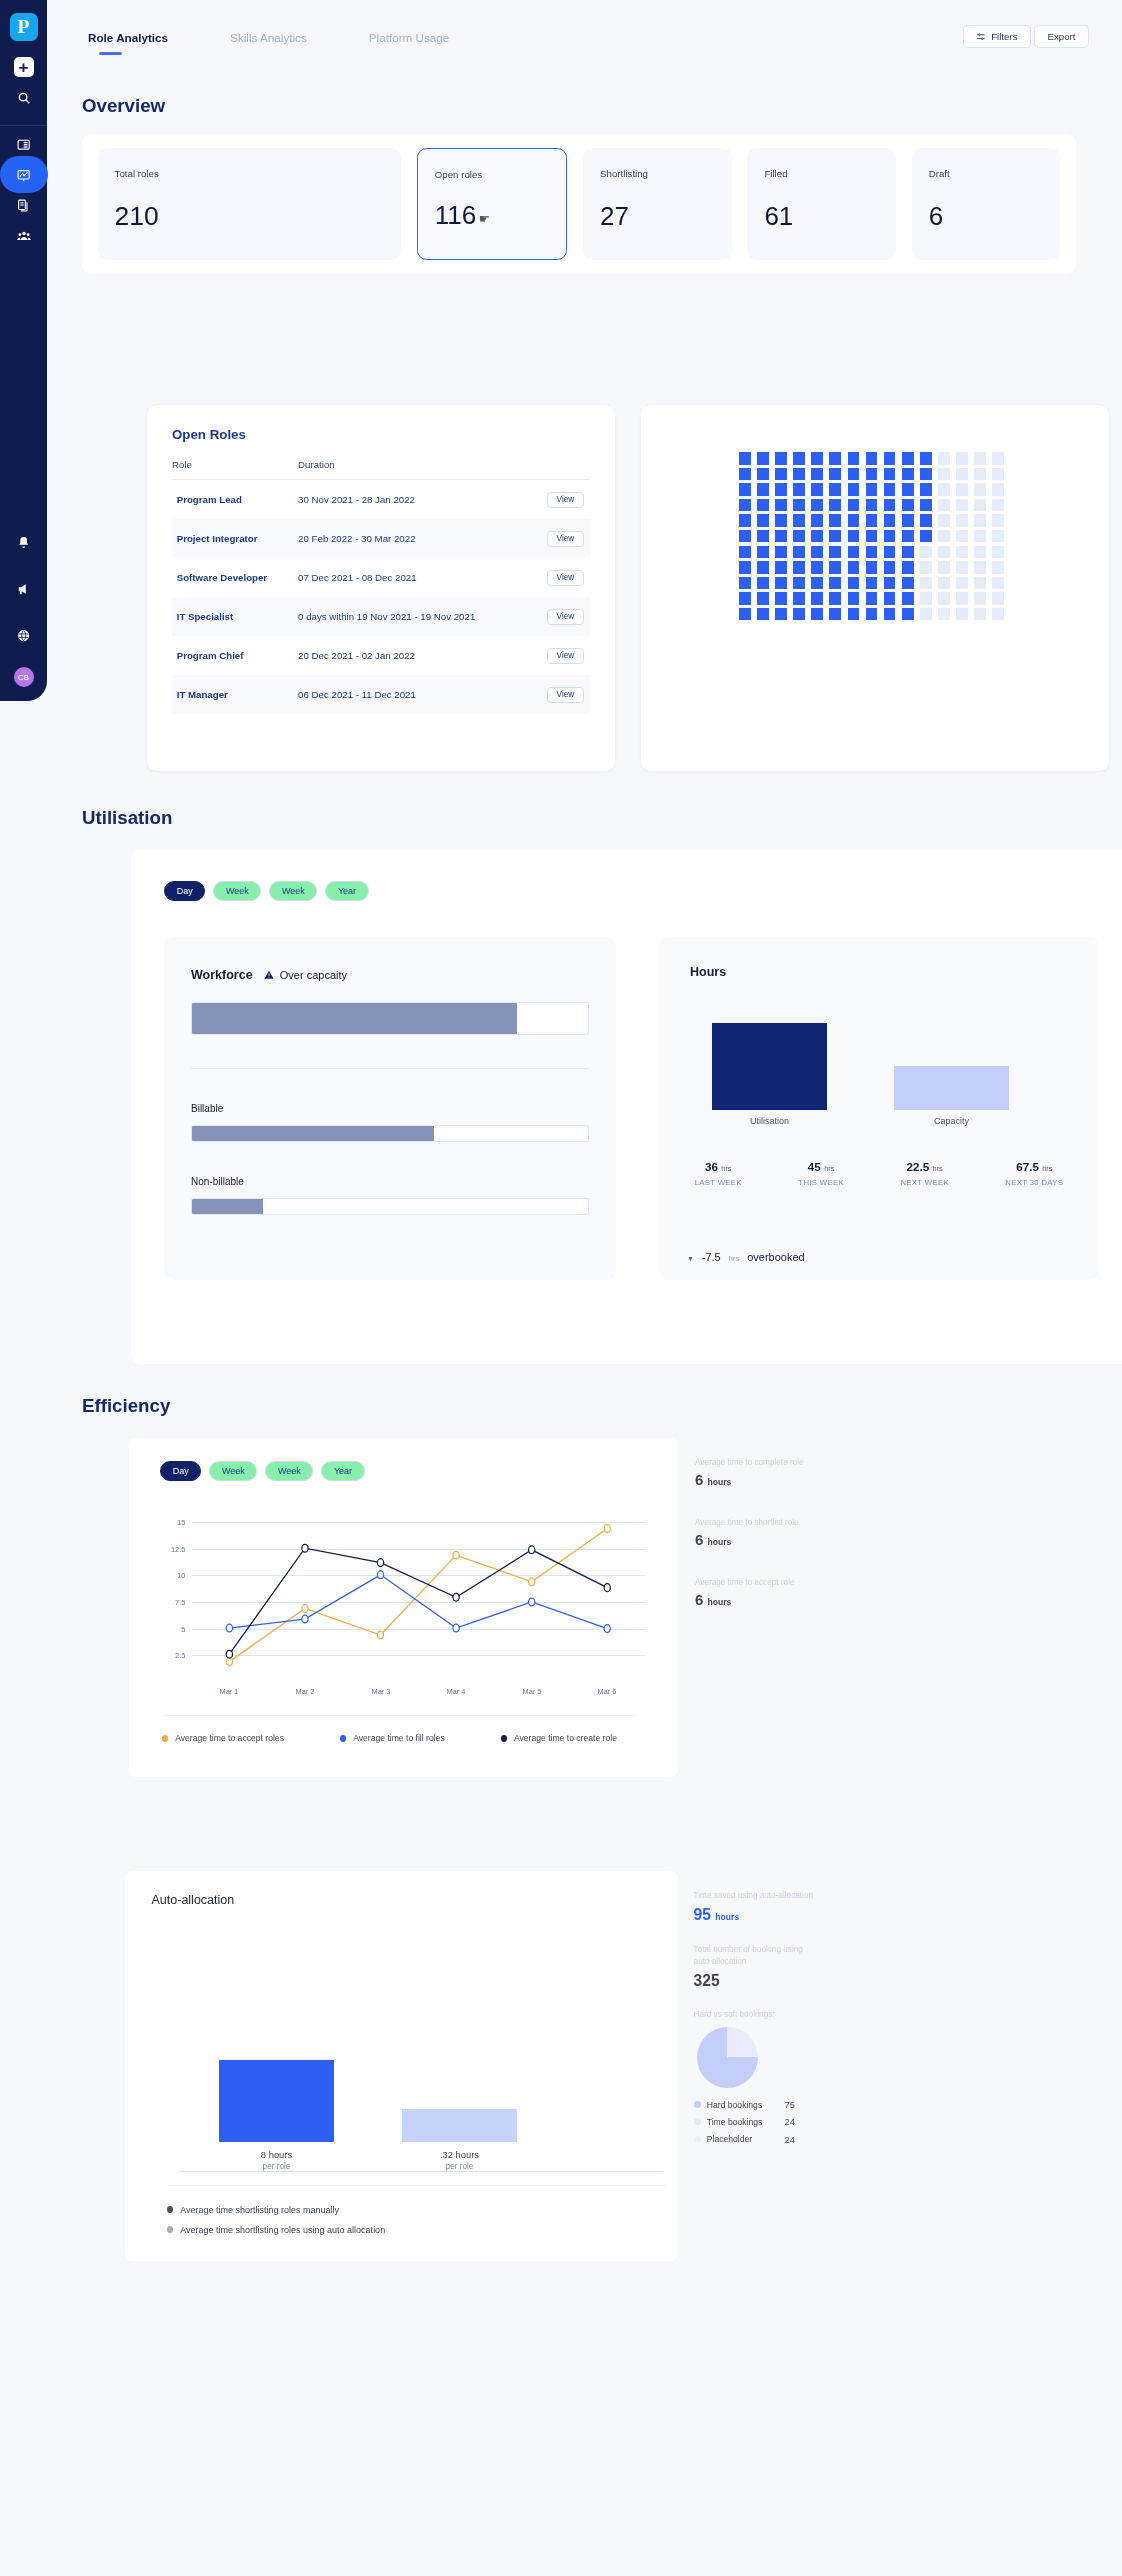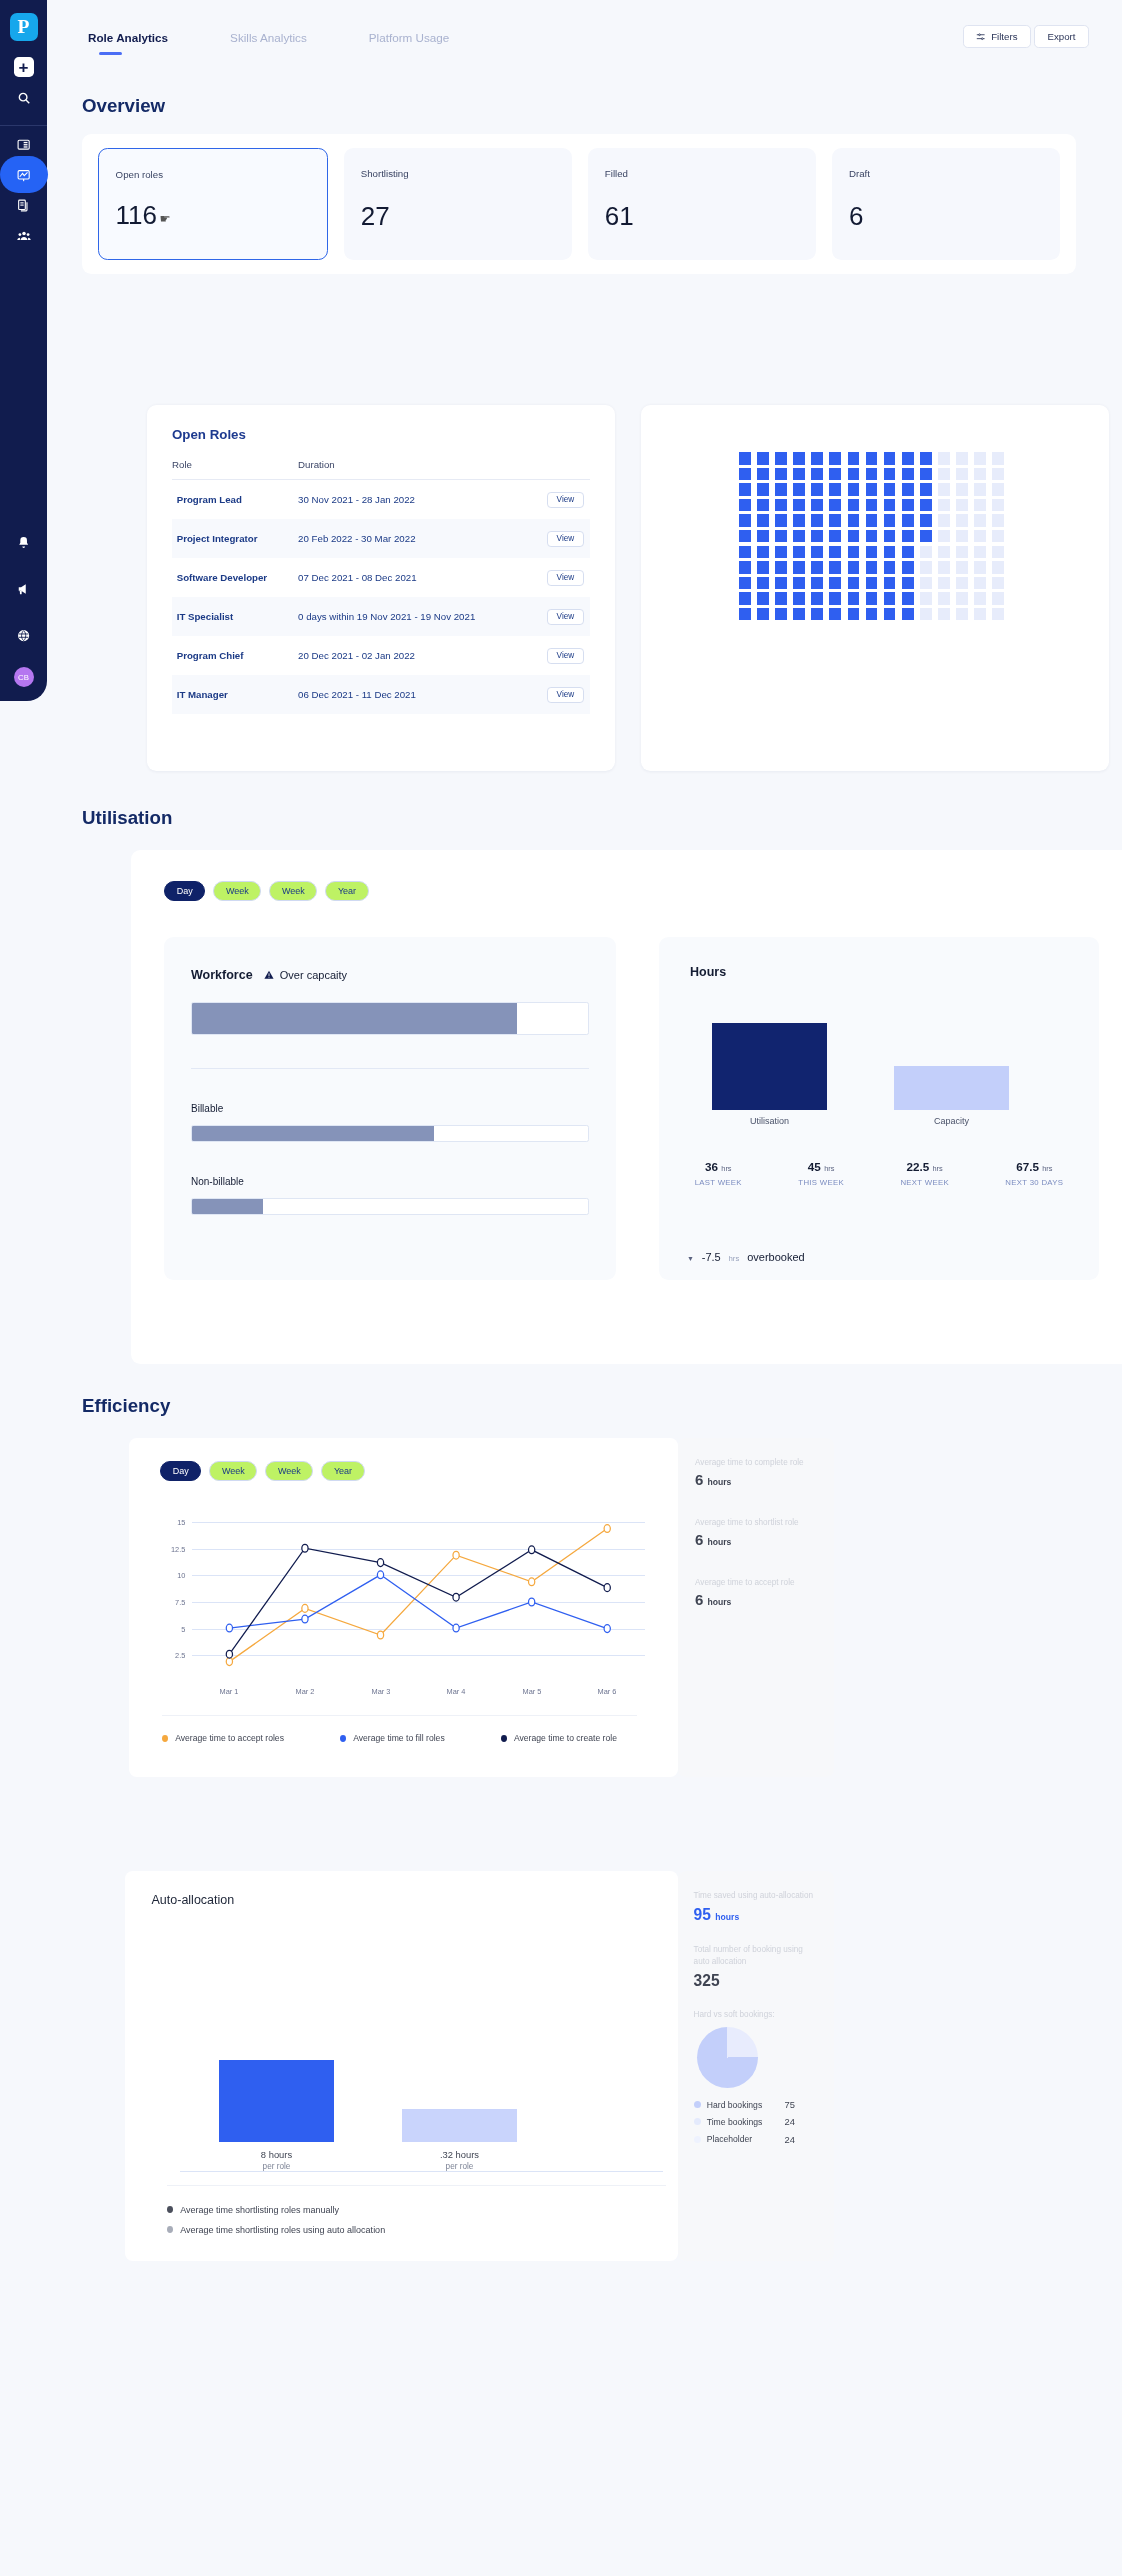--- a/index.html
+++ b/index.html
@@ -133,21 +133,21 @@
 
   
   #util-title { position: absolute; top: 729px; }
   #util-card {
     position: absolute; left: 84px; top: 772px; width: 1002px; height: 514px;
     background: #fff; border-radius: 9.4px;
   }
   .pill-row { display: flex; gap: 7.8px; padding: 31px 0 0 33px; }
   .pill {
     border: 0.8px solid #cfd9f2; border-radius: 11.7px; padding: 3.9px 11.7px;
-    font-size: 9px; color: #1b3a86; background: #bef264; cursor: pointer;
+    font-size: 9px; color: #1b3a86; background: #86efac; cursor: pointer;
   }
   .pill.active { background: #0f2268; color: #fff; border-color: #0f2268; }
   #workforce-panel {
     position: absolute; left: 33px; top: 87px; width: 452px; height: 343px;
     background: #f8fafd; border-radius: 9.4px; padding: 31px 27px;
   }
   .wf-head { display: flex; align-items: center; gap: 11px; }
   .wf-title { font-size: 12.5px; color: #141c33; font-weight: 600; }
   .wf-warn { display: flex; align-items: center; gap: 6.2px; font-size: 11px; color: #141c33; }
   .bar-track {
@@ -334,20 +334,24 @@
       <span>Export</span>
     </div>
   </div>
 </div>
 
 <div id="page">
 
   <div class="section-title" id="overview-title">Overview</div>
   <div id="overview-card">
     <div class="stat-row">
+      <div class="stat wide">
+        <div class="stat-label">Total roles</div>
+        <div class="stat-value">210</div>
+      </div>
       <div class="stat selected">
         <div class="stat-label">Open roles</div>
         <div class="stat-value">116</div>
         <div class="cursor-glyph">☛</div>
       </div>
       <div class="stat">
         <div class="stat-label">Shortlisting</div>
         <div class="stat-value">27</div>
       </div>
       <div class="stat">

